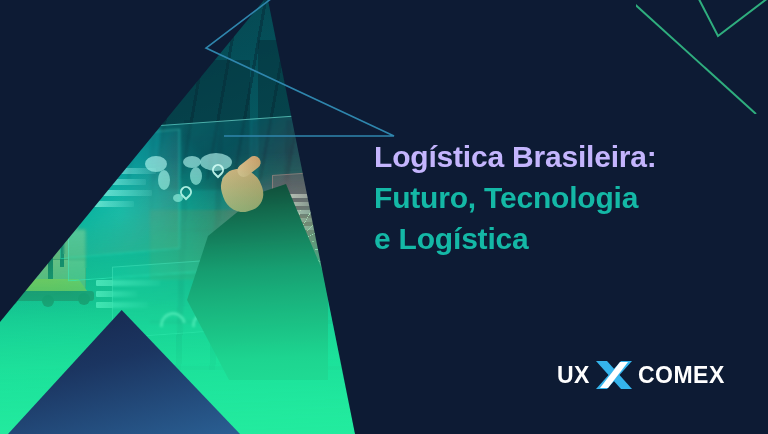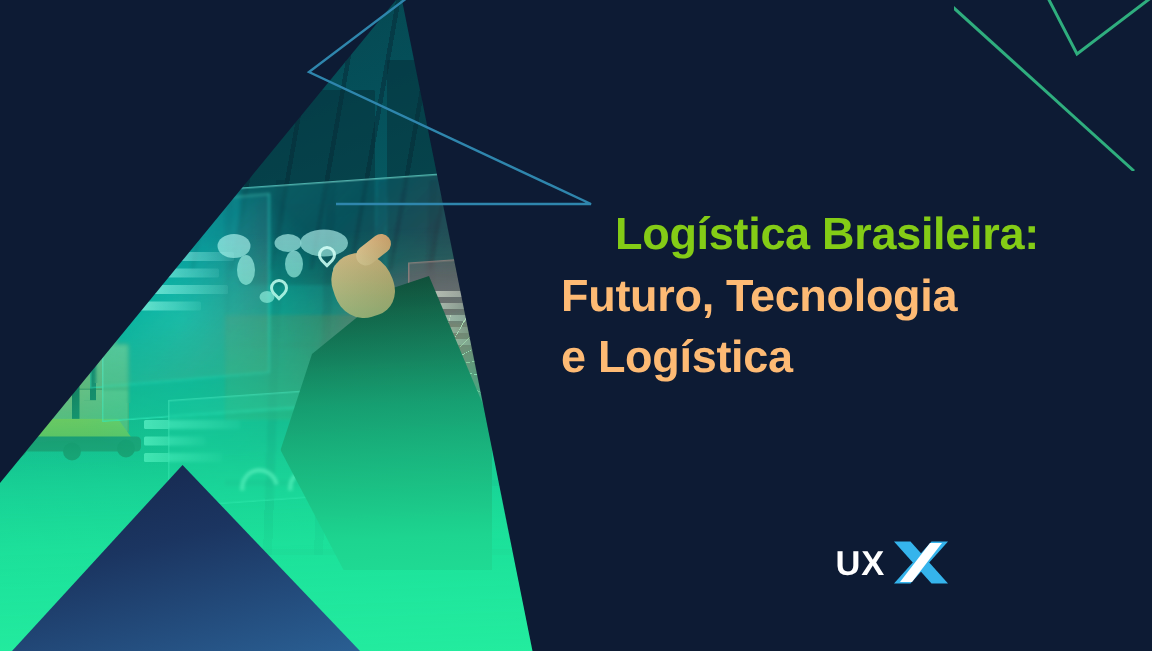--- a/index.html
+++ b/index.html
@@ -163,23 +163,23 @@
   
   .chev-teal{position:absolute;left:196px;top:-14px;width:210px;height:160px;}
   .chev-green{position:absolute;left:636px;top:-12px;width:150px;height:126px;}
 
   
   .headline{
     position:absolute;left:374px;top:136px;width:340px;
     letter-spacing:-.2px;
   }
   .hl-line{
-    font-size:30px;line-height:41px;font-weight:bold;color:#fdba74;white-space:nowrap;
-  }
-  .hl-line.accent{color:#84cc16;margin-left:36px;}
+    font-size:30px;line-height:41px;font-weight:bold;color:#14b8a6;white-space:nowrap;
+  }
+  .hl-line.accent{color:#c4b5fd;}
 
   
   .logo{
     position:absolute;left:557px;top:358px;height:34px;
     display:flex;align-items:center;gap:4px;
   }
   .logo-ux,.logo-comex{
     color:#ffffff;font-size:23px;font-weight:bold;letter-spacing:.5px;line-height:1;
   }
   .logo-x{position:relative;width:40px;height:34px;flex:0 0 40px;}
@@ -294,15 +294,16 @@
 
   <div class="logo">
     <span class="logo-ux">UX</span>
     <span class="logo-x">
       <svg viewBox="0 0 40 34" width="40" height="34">
         <polygon points="2,3 13,3 38,31 27,31" fill="#35b4ec"></polygon>
         <polygon points="38,3 27,3 2,31 13,31" fill="#35b4ec"></polygon>
         <polygon points="26,4 34,4 14,30 6,30" fill="#ffffff"></polygon>
       </svg>
     </span>
+    <span class="logo-comex">COMEX</span>
   </div>
 
 </div>
 
 </body></html>

